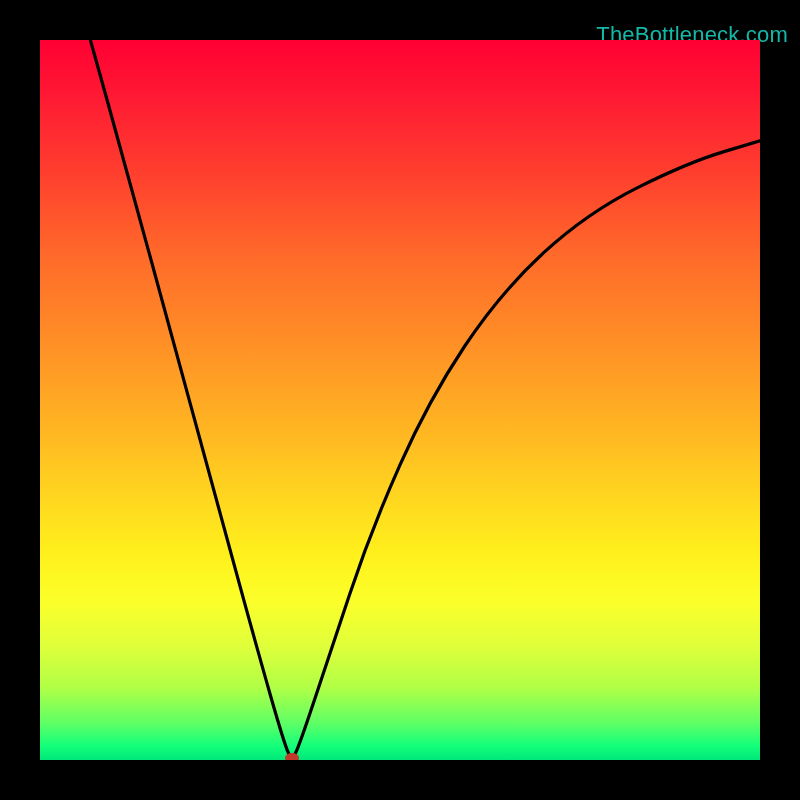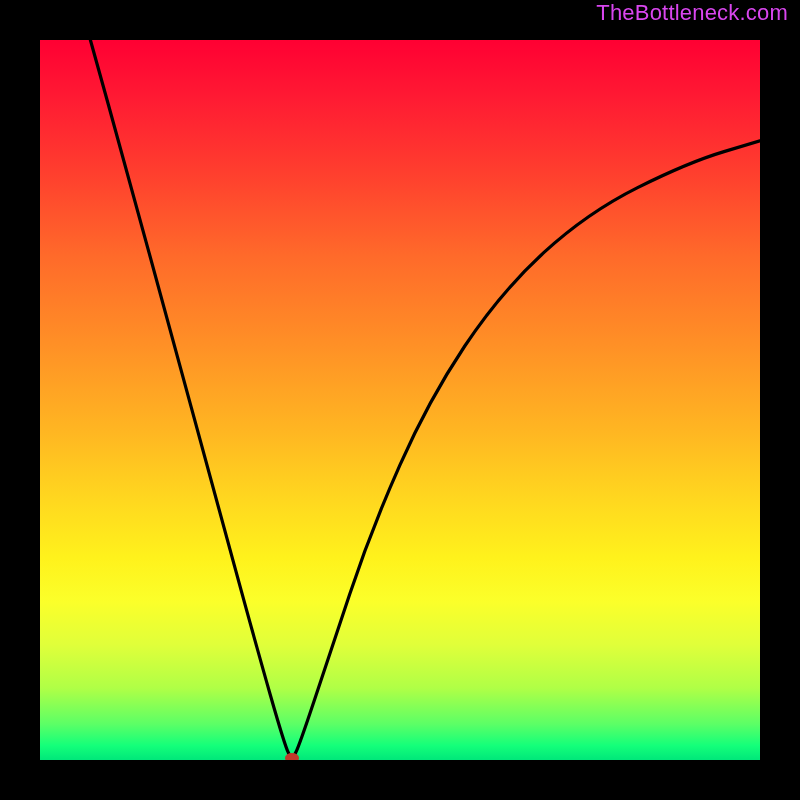--- a/index.html
+++ b/index.html
@@ -43,23 +43,23 @@
   }
   .curve-svg {
     position: absolute;
     left: 0;
     top: 0;
     width: 720px;
     height: 720px;
   }
   .watermark {
     position: absolute;
-    top: 0;
+    top: 22px;
     right: 12px;
-    color: #d946ef;
+    color: #14b8a6;
     font-size: 22px;
     letter-spacing: 0.2px;
     user-select: none;
   }
 </style>
 </head>
 <body>
 
 <div class="frame">
 

